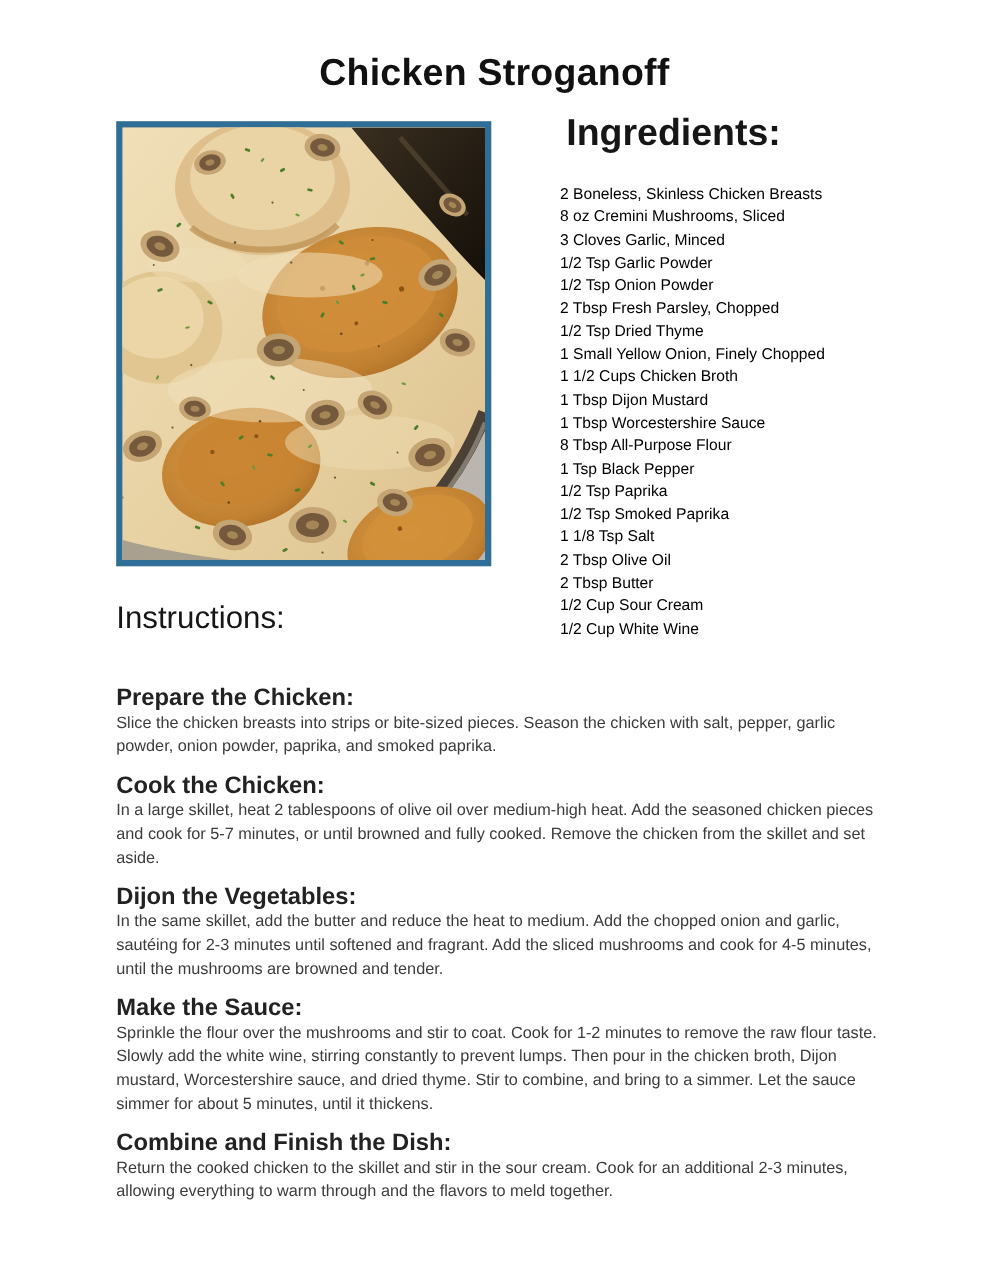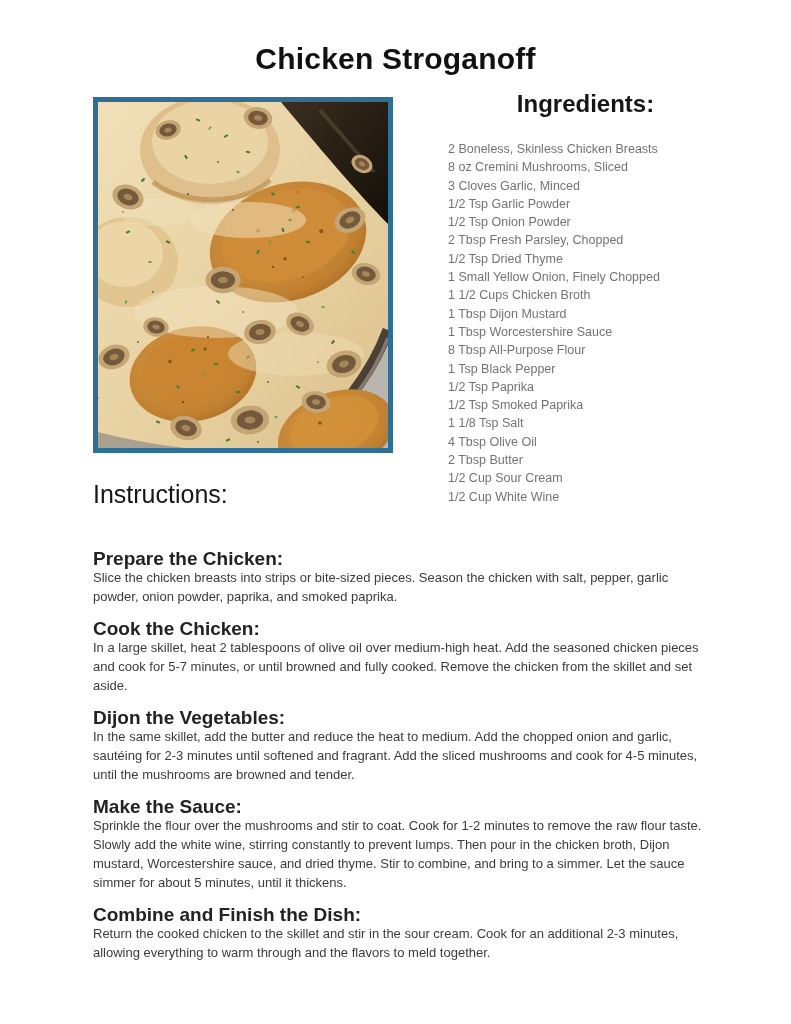--- a/index.html
+++ b/index.html
@@ -35,34 +35,33 @@
     background: #e8d4aa;
   }
   .photo-frame svg { display: block; width: 100%; height: 100%; }
   .ingredients-col {
     position: absolute;
     left: 448px;
     top: 90px;
     width: 270px;
   }
   .ingredients-heading {
-    font-size: 24px;
+    font-size: 30px;
     font-weight: bold;
     color: #161616;
     margin-left: 5px;
-    text-align: center;
   }
   .ingredients-list {
     list-style: none;
     margin-top: 22px;
   }
   .ingredients-list li {
     font-size: 12.5px;
     line-height: 18.3px;
-    color: #737373;
+    color: #000000;
   }
   .instructions-heading {
     position: absolute;
     left: 93px;
     top: 480px;
     font-size: 25px;
     font-weight: normal;
     color: #161616;
   }
   .instructions-sections {
@@ -247,21 +246,21 @@
         <li>1/2 Tsp Dried Thyme</li>
         <li>1 Small Yellow Onion, Finely Chopped</li>
         <li>1 1/2 Cups Chicken Broth</li>
         <li>1 Tbsp Dijon Mustard</li>
         <li>1 Tbsp Worcestershire Sauce</li>
         <li>8 Tbsp All-Purpose Flour</li>
         <li>1 Tsp Black Pepper</li>
         <li>1/2 Tsp Paprika</li>
         <li>1/2 Tsp Smoked Paprika</li>
         <li>1 1/8 Tsp Salt</li>
-        <li>4 Tbsp Olive Oil</li>
+        <li>2 Tbsp Olive Oil</li>
         <li>2 Tbsp Butter</li>
         <li>1/2 Cup Sour Cream</li>
         <li>1/2 Cup White Wine</li>
       </ul>
   </div>
 
   <h2 class="instructions-heading">Instructions:</h2>
 
   <div class="instructions-sections">
       <div class="section">

